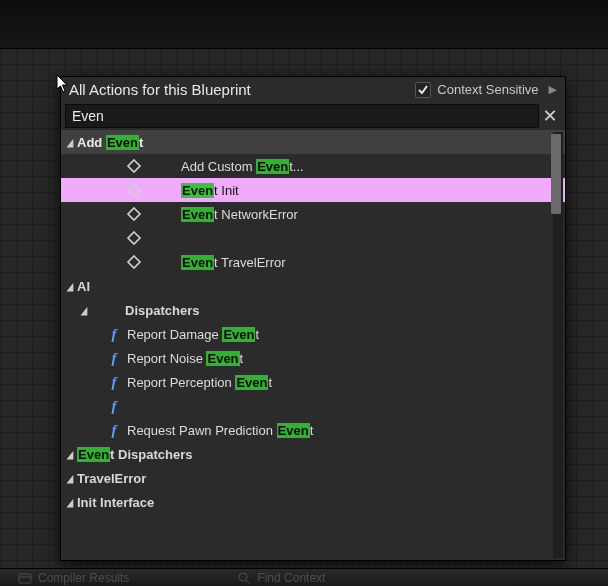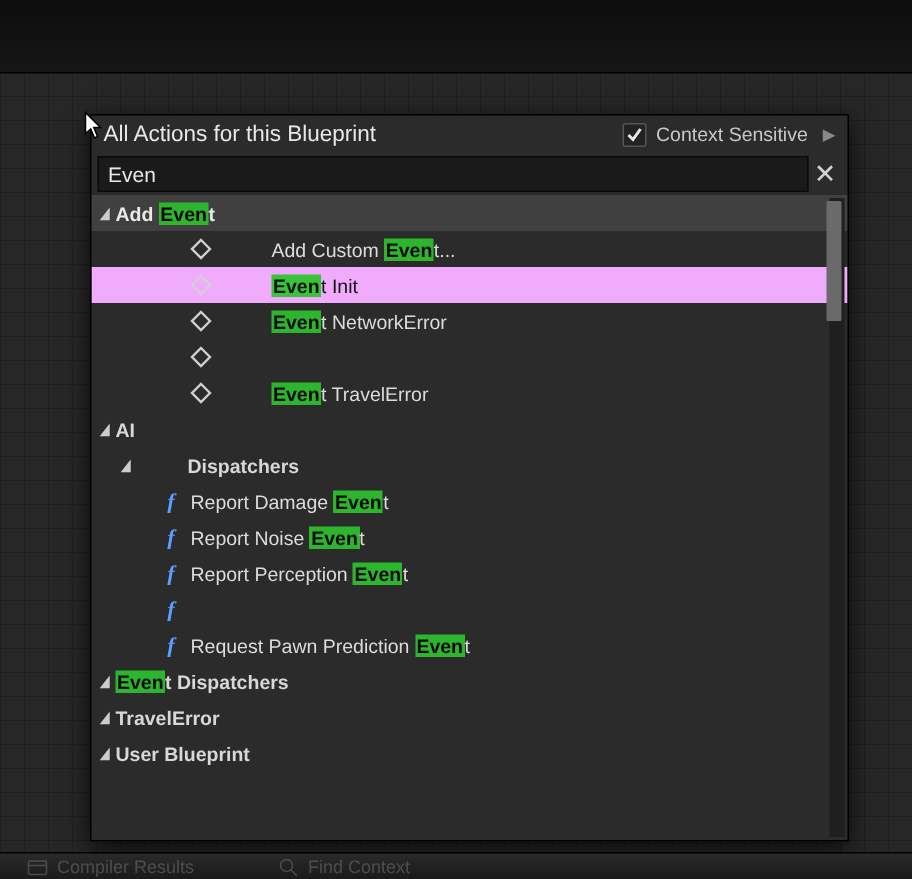--- a/index.html
+++ b/index.html
@@ -178,21 +178,21 @@
   .label-wrap { display: inline-block; }
   
   .bottom-bar {
     position: absolute;
     left: 0; right: 0; bottom: 0;
     height: 18px;
     background: linear-gradient(#2a2a2a, #1a1a1a);
     border-top: 1px solid #000;
     display: flex;
     align-items: center;
-    gap: 56px;
+    gap: 108px;
     padding-left: 18px;
     color: #6a6a6a;
     font-size: 12px;
     overflow: hidden;
   }
   .bottom-item {
     display: flex;
     align-items: center;
     gap: 6px;
     opacity: 0.6;
@@ -342,21 +342,21 @@
         <div class="row ind-0 category">
           <span class="disclosure" style="transform: scaleX(0.8);">◢</span>
           <span class="label-wrap"><span class="match">Even</span>t Dispatchers</span>
         </div>
         <div class="row ind-0 category">
           <span class="disclosure" style="transform: scaleX(0.8);">◢</span>
           <span class="label-wrap">TravelError</span>
         </div>
         <div class="row ind-0 category">
           <span class="disclosure" style="transform: scaleX(0.8);">◢</span>
-          <span class="label-wrap">User Blueprint</span>
+          <span class="label-wrap">Init Interface</span>
         </div>
       </div>
   </div>
 </div>
 
 <div class="bottom-bar">
   <div class="bottom-item">
     <span class="bottom-icon">
       <svg viewBox="0 0 14 14">
           <rect x="1" y="3" width="12" height="9" rx="1" fill="none" stroke="#6a6a6a"></rect>

